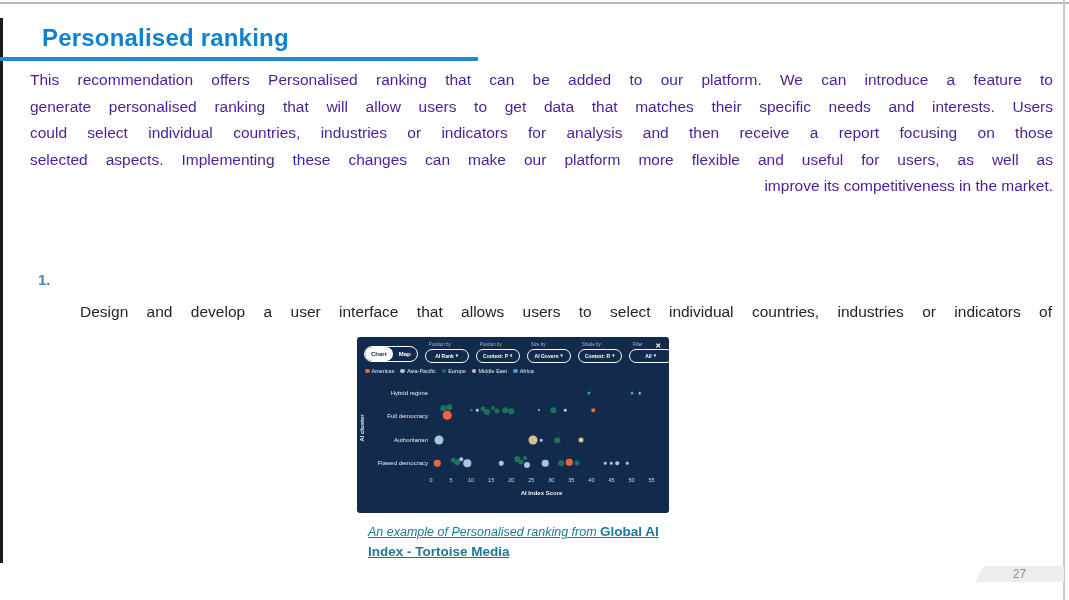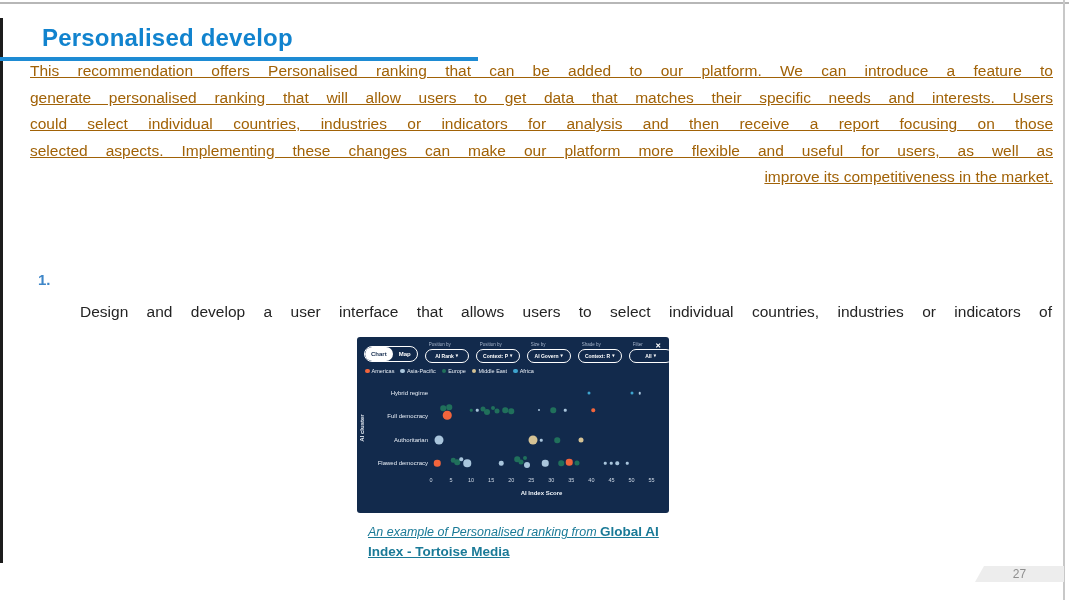--- a/index.html
+++ b/index.html
@@ -9,22 +9,22 @@
   
   .edge-top    { position:absolute; left:0; top:2px; width:1069px; height:2px; background:#b7b7b7; }
   .edge-left   { position:absolute; left:0; top:18px; width:3px; height:545px; background:#1c1c1c; }
   .edge-right  { position:absolute; left:1063px; top:0; width:2px; height:600px; background:#c8c8c8; }
 
   
   .title { position:absolute; left:42px; top:24px; font-size:24px; font-weight:bold; color:#1183ce; letter-spacing:0.2px; }
   .title-underline { position:absolute; left:0; top:57px; width:478px; height:4px; background:#1e8bd3; }
 
   
-  .para { position:absolute; left:30px; top:58px; width:1023px; font-size:15.5px;
-          line-height:26.6px; color:#a16207;text-decoration:underline; }
+  .para { position:absolute; left:30px; top:67px; width:1023px; font-size:15.5px;
+          line-height:26.6px; color:#4c1d95; }
   .jline { text-align:justify; text-align-last:justify; }
   .lline { text-align:right; }
 
   .section-heading { position:absolute; left:0; top:217px; width:1024px; text-align:center;
                      font-size:17.5px; font-weight:bold; color:#101010; }
 
   .list { position:absolute; left:38px; top:270px; width:1014px; }
   .list-number { position:absolute; left:0; top:1px; color:#3e86c8; font-weight:bold; font-size:15px; }
   .list-text { margin-left:42px; font-size:15.5px; line-height:27px; color:#242424;margin-top:28px; }
 
@@ -67,21 +67,21 @@
                   font-size:12px; color:#8f8f8f; line-height:16px; text-align:center; }
 </style>
 </head>
 <body>
 
 <div class="slide">
   <div class="edge-top"></div>
   <div class="edge-left"></div>
   <div class="edge-right"></div>
 
-  <div class="title">Personalised develop</div>
+  <div class="title">Personalised ranking</div>
   <div class="title-underline"></div>
 
   <div class="para" id="body-paragraph">
       <div class="jline">This recommendation offers Personalised ranking that can be added to our platform. We can introduce a feature to</div>
       <div class="jline">generate personalised ranking that will allow users to get data that matches their specific needs and interests. Users</div>
       <div class="jline">could select individual countries, industries or indicators for analysis and then receive a report focusing on those</div>
       <div class="jline">selected aspects. Implementing these changes can make our platform more flexible and useful for users, as well as</div>
       <div class="lline">improve its competitiveness in the market.</div>
     </div>
 

